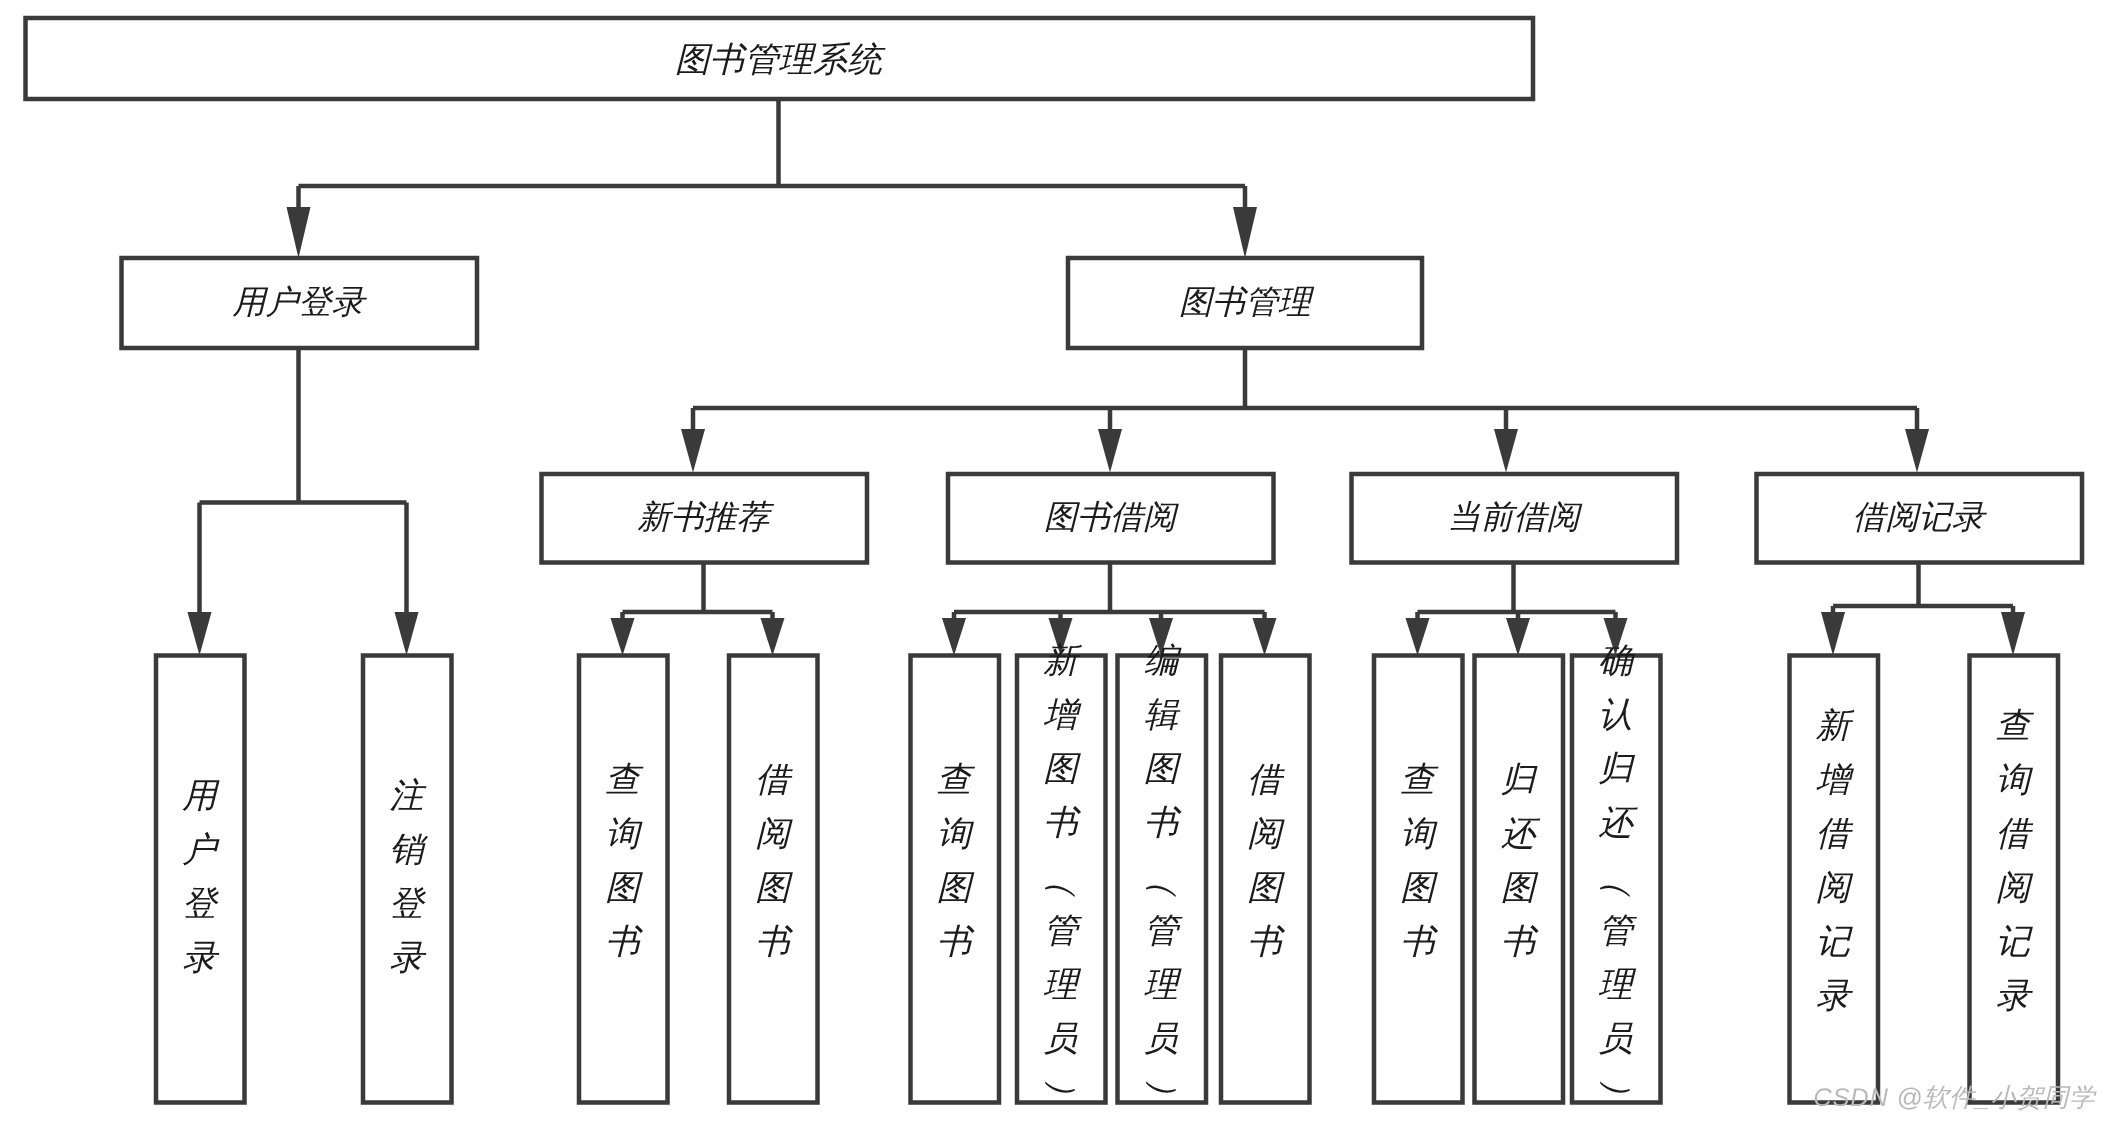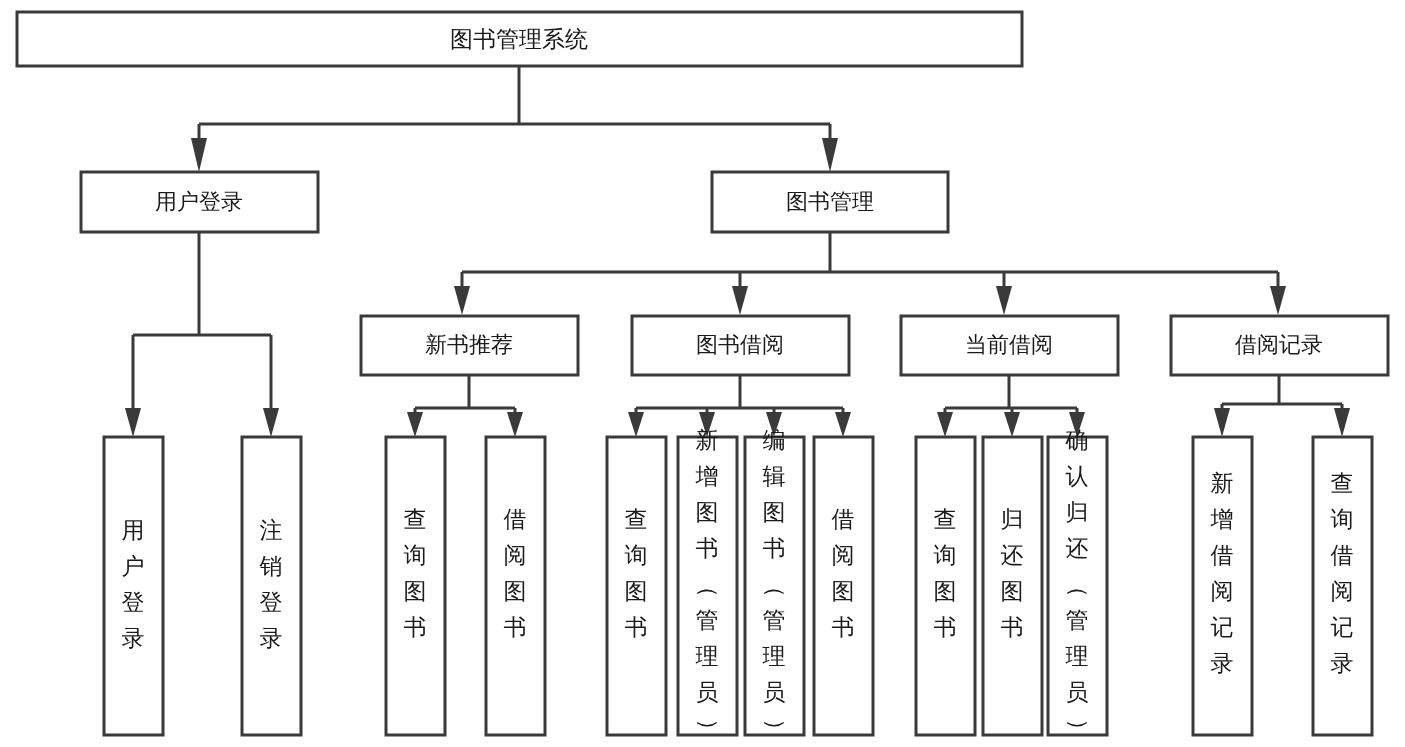--- a/index.html
+++ b/index.html
@@ -10,20 +10,21 @@
   body {
     width: 1405px;
     height: 747px;
     font-family: "Liberation Sans", "DejaVu Sans", sans-serif;
     overflow: hidden;
   }
   #diagram-root {
     position: relative;
     width: 1405px;
     height: 747px;
+    font-style: italic;
   }
   svg#flow {
     position: absolute;
     left: 0;
     top: 0;
     width: 1405px;
     height: 747px;
     display: block;
   }
   .node-box {
@@ -306,13 +307,14 @@
           <text class="leaf-label-char" x="1342" y="521">询</text>
           <text class="leaf-label-char" x="1342" y="557">借</text>
           <text class="leaf-label-char" x="1342" y="593">阅</text>
           <text class="leaf-label-char" x="1342" y="629">记</text>
           <text class="leaf-label-char" x="1342" y="665">录</text>
         </g>
     </g>
 
   </svg>
 
+  <div class="watermark">CSDN @软件_小贺同学</div>
 </div>
 
 </body></html>

